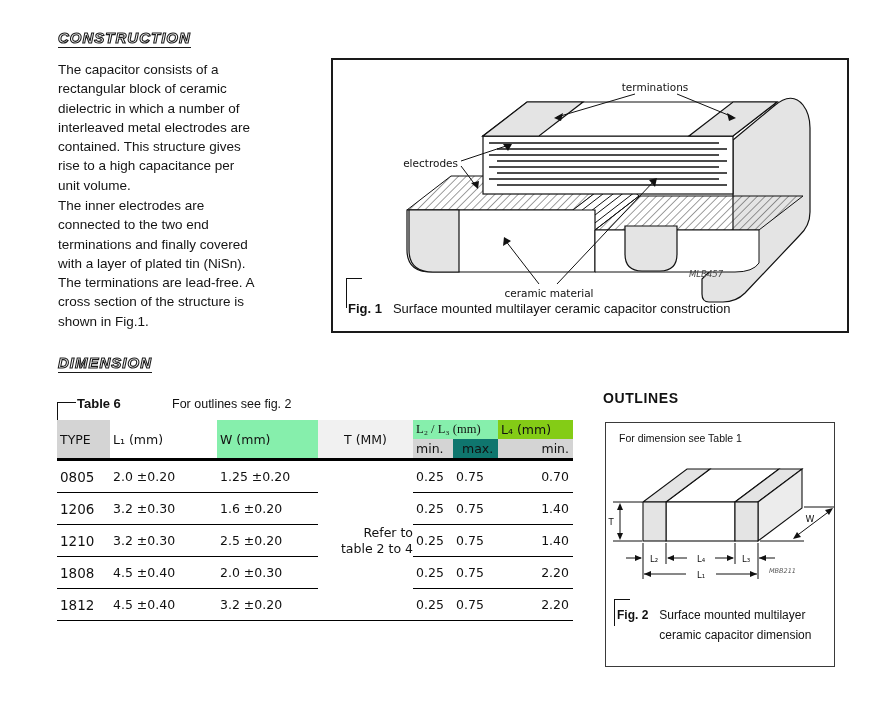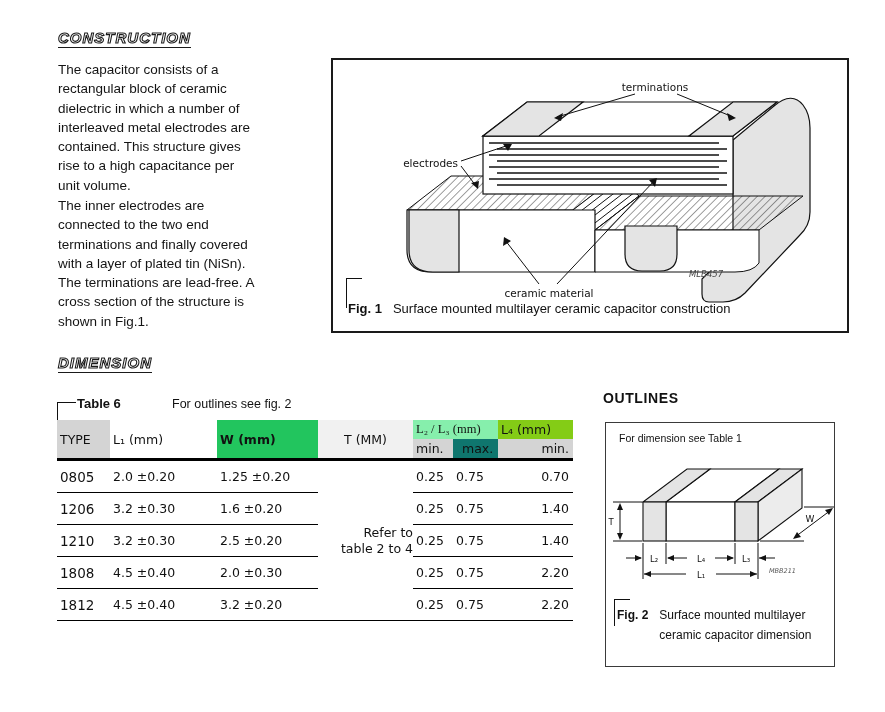--- a/index.html
+++ b/index.html
@@ -23,21 +23,21 @@
   
   .tbl-label{font-size:13px;font-weight:bold;}
   .tbl-note{font-size:12.5px;margin-left:44px;}
   table.t1{
     left:57px;top:420px;width:516px;position:absolute;border-collapse:collapse;
     table-layout:fixed;font-family:"DejaVu Sans","Liberation Sans",sans-serif;
   }
   table.t1 th{font-weight:normal;font-size:12.5px;text-align:left;padding:2px 0 2px 3px;}
   table.t1 td{font-size:12.5px;padding:0 0 0 3px;height:31px;vertical-align:middle;}
   table.t1 .c-type{background:#d4d4d4;}
-  table.t1 .c-w{background:#22c55e;font-weight:bold;}
+  table.t1 .c-w{background:#86efac;}
   table.t1 .c-t{background:#f1f1f1;text-align:center;padding-left:0;}
   table.t1 .c-l2l3{background:#86efac;font-family:Liberation Serif, serif;}
   table.t1 .c-l4top{background:#84cc16;text-align:left;}
   table.t1 .h-min{background:#d4d4d4;}
   table.t1 .h-max{background:#0f766e;padding-left:9px;}
   table.t1 .h-min4{background:#d4d4d4;text-align:right;padding-right:4px;}
   table.t1 thead th{border-bottom:3px solid #000;}
   table.t1 td.seg{border-bottom:1px solid #000;}
   table.t1 tr.last td.seg{border-bottom:1.6px solid #000;}
   table.t1 td.tnote{border-bottom:1.6px solid #000;text-align:right;font-size:12.5px;

